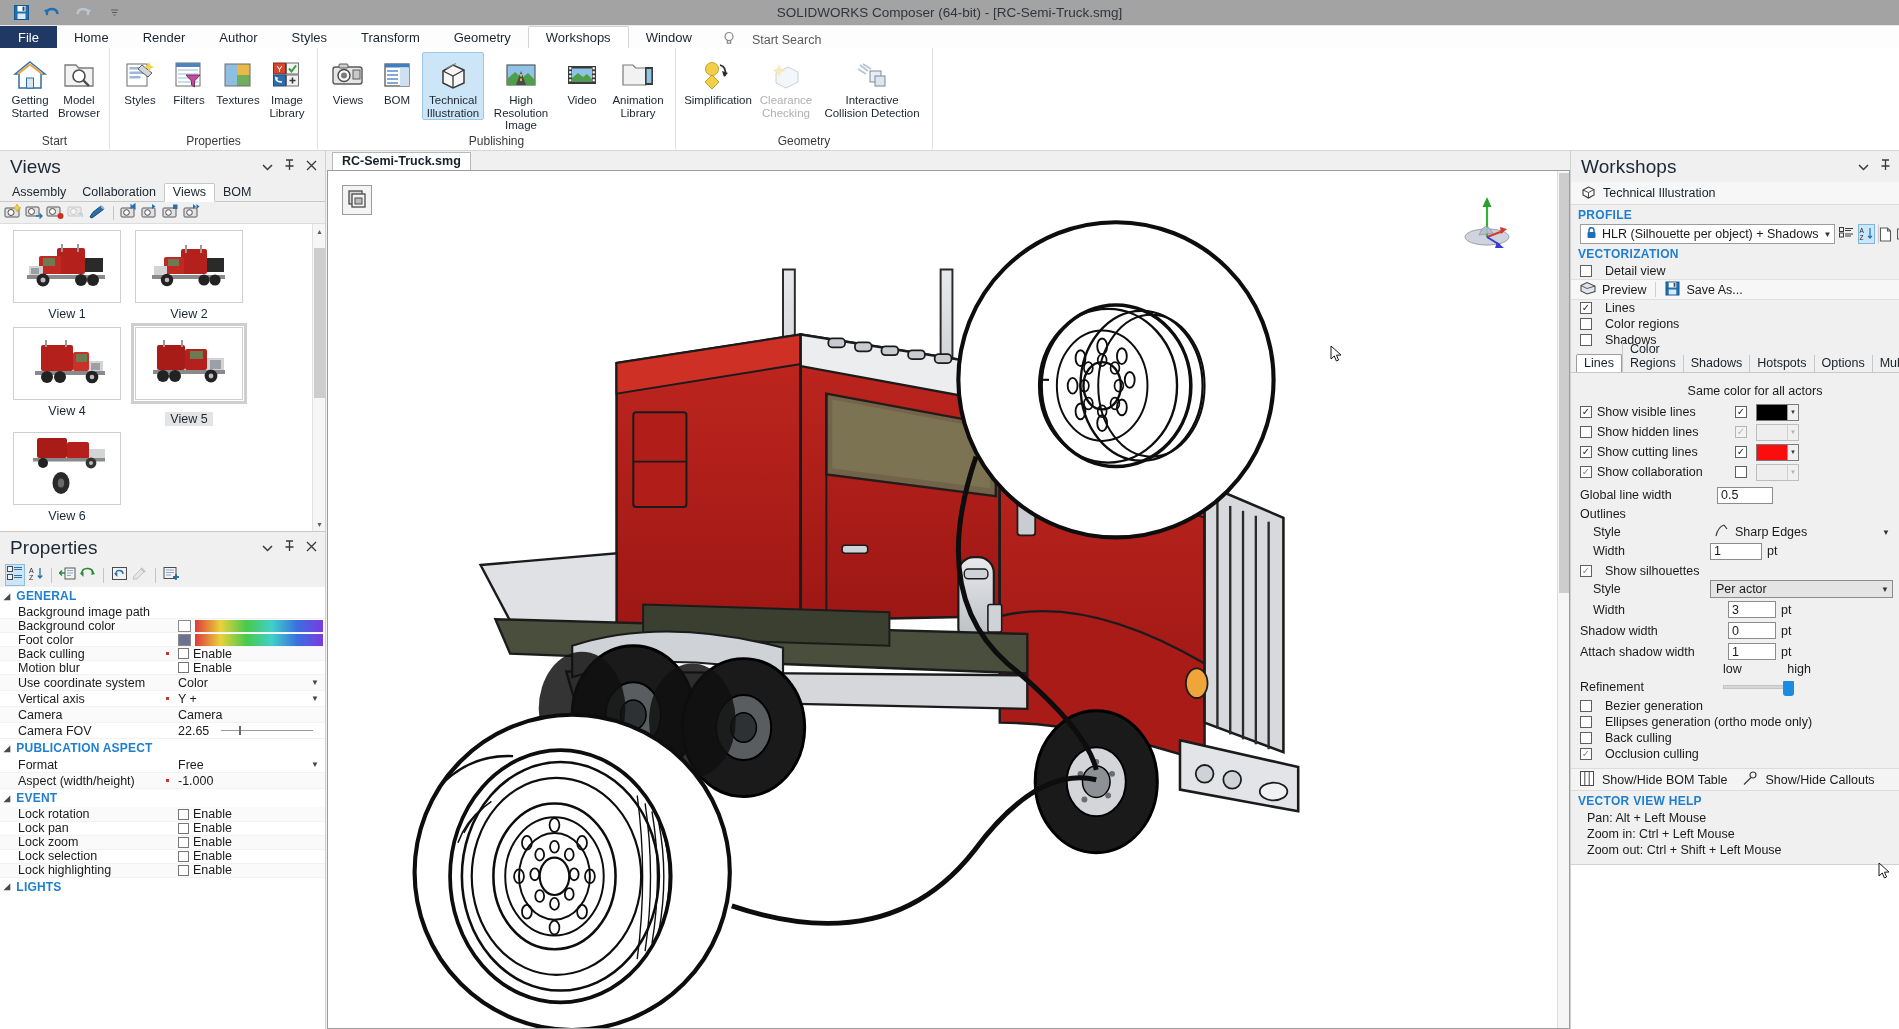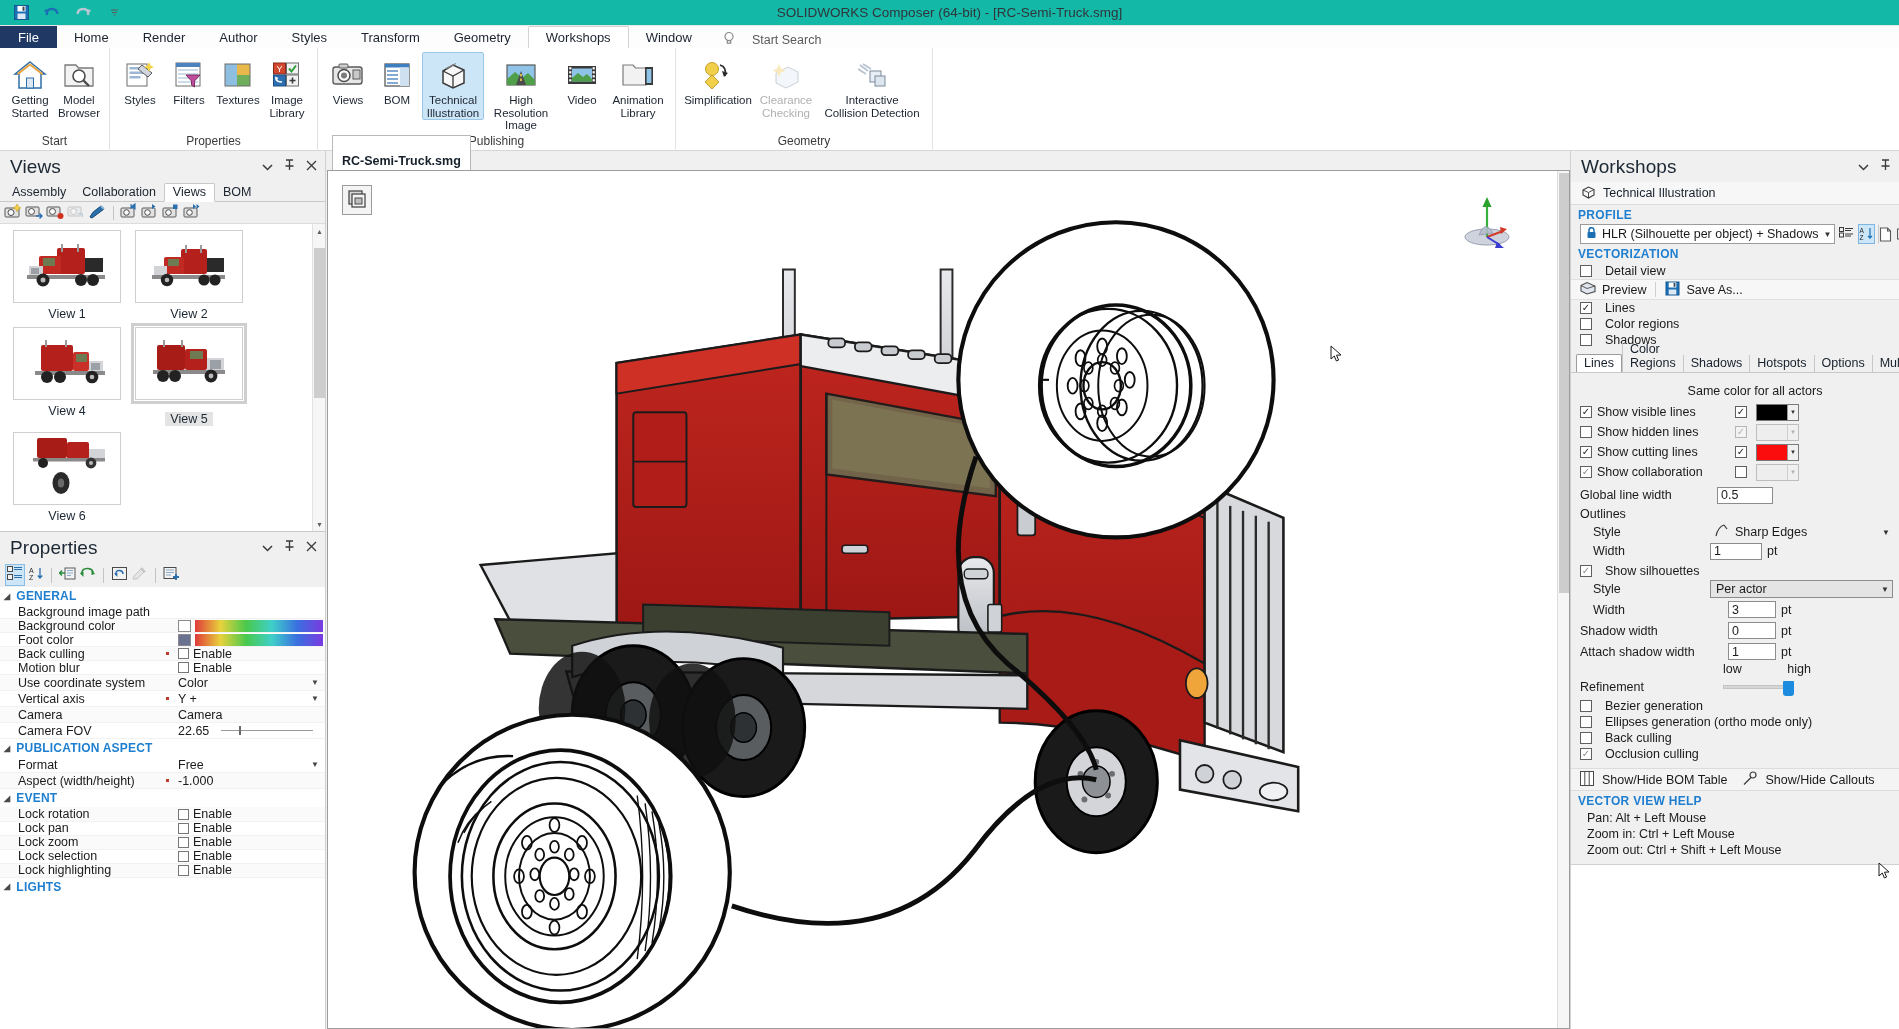--- a/index.html
+++ b/index.html
@@ -6,21 +6,21 @@
   html, body { margin:0; padding:0; }
   body {
     width:1899px; height:1029px;
     font-family:"Liberation Sans", sans-serif;
     font-size:13px; color:#1a1a1a;
     background:#f0f0f0; overflow:hidden;
     -webkit-font-smoothing:antialiased;
   }
 
   
-  .titlebar { height:26px; background:#14b8a6; display:flex; align-items:center;
+  .titlebar { height:26px; background:#a3a3a3; display:flex; align-items:center;
               position:relative; border-bottom:1px solid #e6e6e6; }
   .qat { display:flex; align-items:center; gap:9px; padding-left:10px; }
   .qat-btn { width:22px; height:20px; display:flex; align-items:center; justify-content:center; }
   .title-text { position:absolute; left:0; right:0; text-align:center; font-size:13.5px;
                 color:#30353c; pointer-events:none; }
 
   
   .tabbar { height:22px; background:#fdfdfd; display:flex; align-items:flex-end;
             position:relative; }
   .tab-file { background:#1f3864; color:#fff; height:22px; padding:0 18px;
@@ -116,21 +116,21 @@
   .slider-mini { height:1px; background:#9a9a9a; width:92px; position:relative; }
   .slider-mini .h { position:absolute; left:18px; top:-4px; width:2px; height:9px;
                     background:#6a6a6a; }
 
   
   .center { flex:1; display:flex; flex-direction:column; background:#f0f0f0;
             min-width:0; position:relative; }
   .doctabbar { height:19px; display:flex; align-items:flex-end; padding-left:6px;
                background:#f0f0f0; }
   .doctab { background:#fff; border:1px solid #b9b9b9; border-bottom:none;
-            padding:18px 9px 2px 9px; font-size:12.5px; font-weight:bold; color:#16202b; }
+            padding:1px 9px 2px 9px; font-size:12.5px; font-weight:bold; color:#16202b; }
   .viewport { flex:1; background:#fff; border:1px solid #9c9c9c; margin:0 0 0 1px;
               position:relative; overflow:hidden; }
   .vp-corner-btn { position:absolute; left:14px; top:14px; width:30px; height:30px;
                    border:1px solid #9a9a9a; background:#f4f4f4;
                    display:flex; align-items:center; justify-content:center; }
   .vp-axis { position:absolute; right:52px; top:22px; width:60px; height:60px; }
   .vp-scroll-r { position:absolute; right:0; top:0; width:12px; height:100%;
                  background:#f6f6f6; border-left:1px solid #dddddd; }
   .vp-scroll-r .thumb { position:absolute; left:1px; width:10px; top:2px; height:420px;
                         background:#cdcdcd; }

